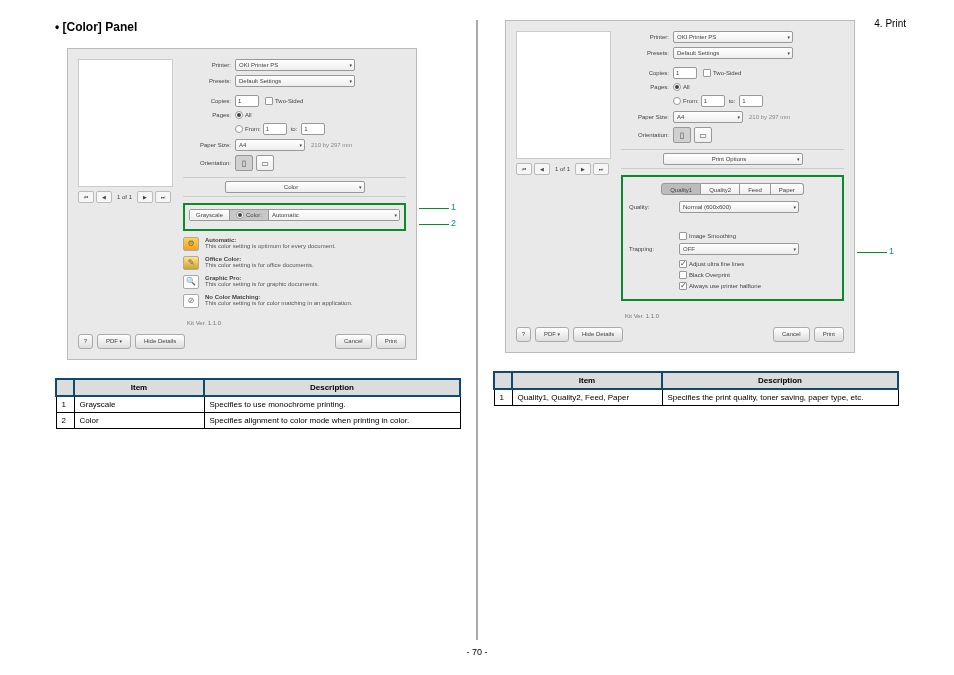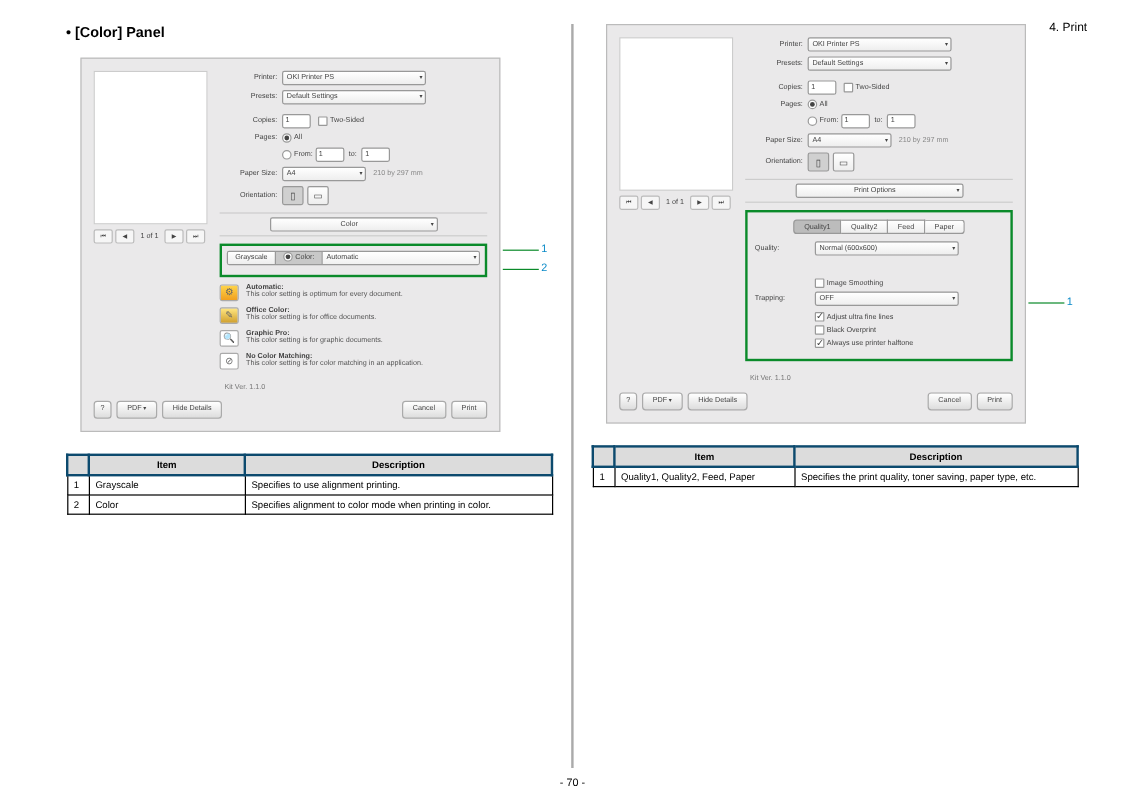--- a/index.html
+++ b/index.html
@@ -202,21 +202,21 @@
           <tr>
         <th style="width:18px"></th>
         <th style="width:130px">Item</th>
         <th>Description</th>
       </tr>
         </thead>
       <tbody>
         <tr>
             <td class="num">1</td>
             <td class="item">Grayscale</td>
-            <td>Specifies to use alignment printing.</td>
+            <td>Specifies to use monochrome printing.</td>
           </tr>
         <tr>
             <td class="num">2</td>
             <td class="item">Color</td>
             <td>Specifies alignment to color mode when printing in color.</td>
           </tr>
       </tbody>
     </table>
   </div>
 

